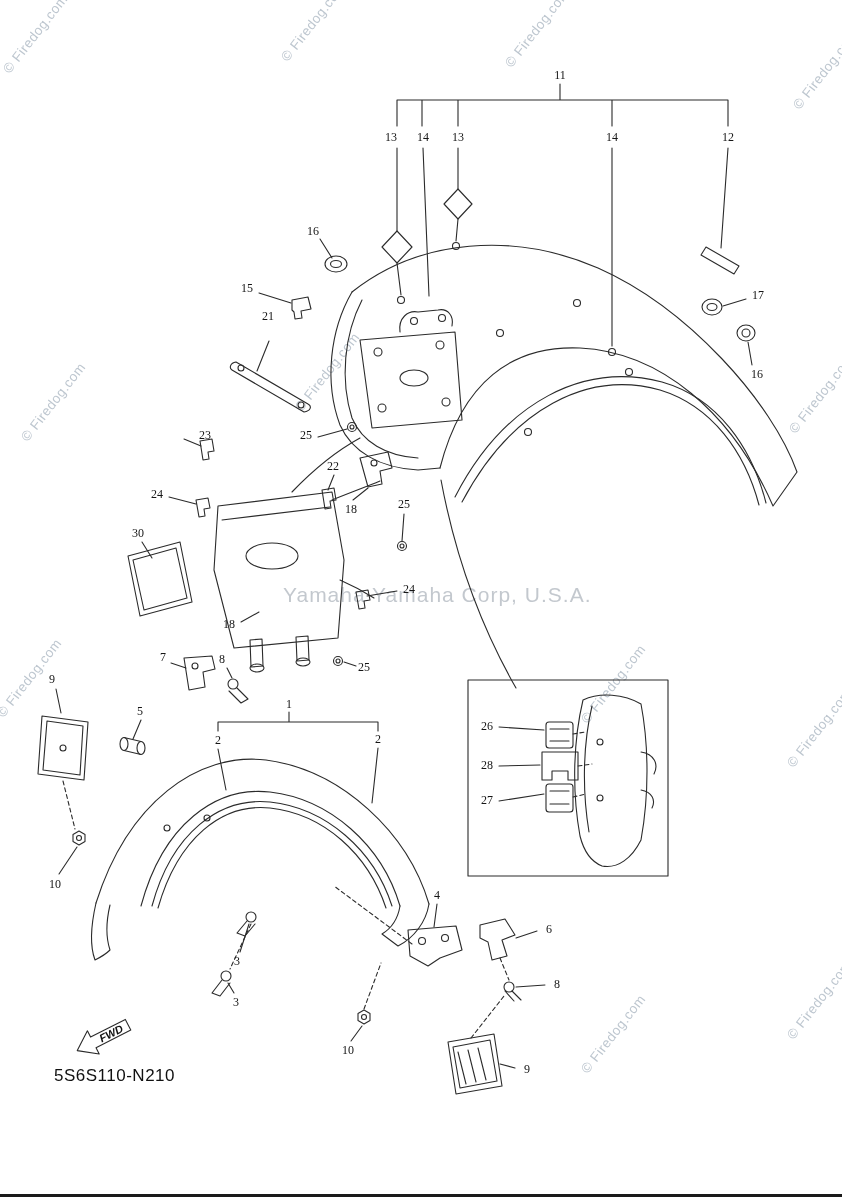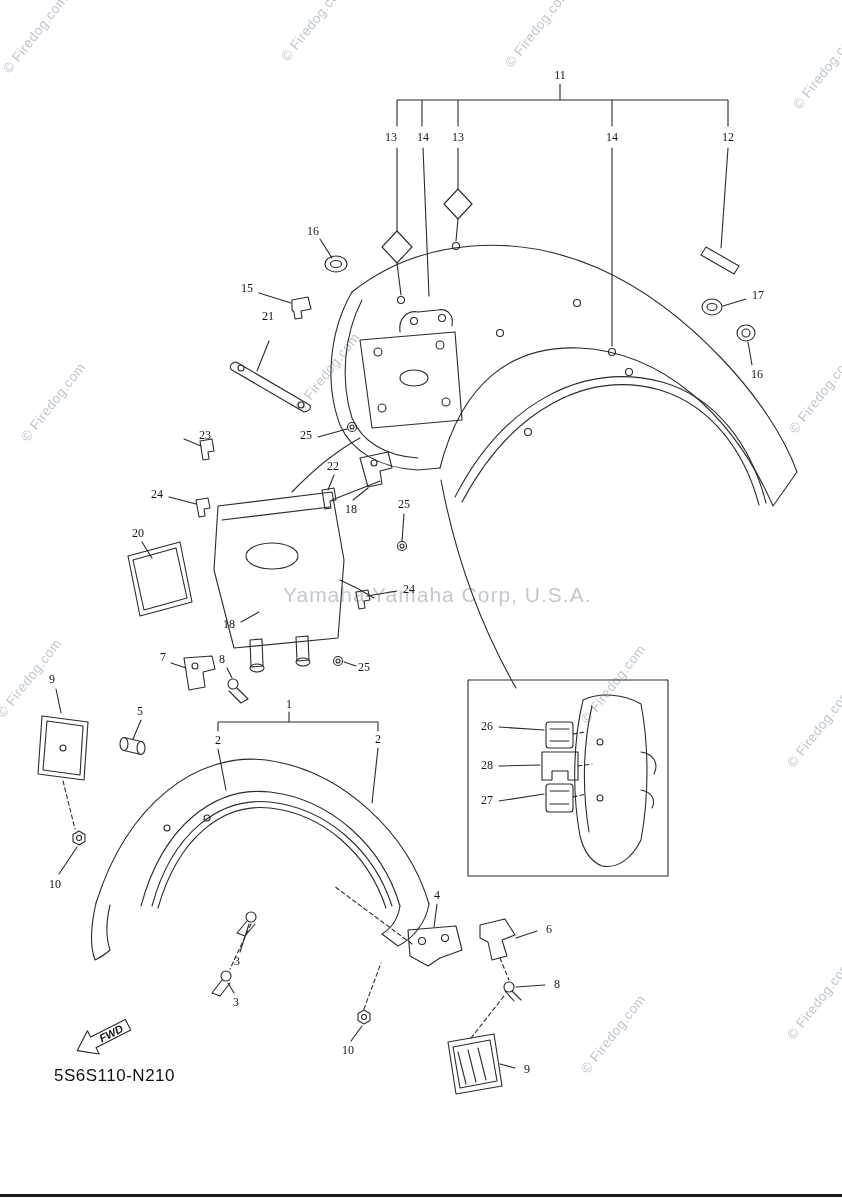--- a/index.html
+++ b/index.html
@@ -222,21 +222,21 @@
       <div class="callout" style="left: 306px; top: 435px;">25</div>
 
       <div class="callout" style="left: 333px; top: 466px;">22</div>
 
       <div class="callout" style="left: 157px; top: 494px;">24</div>
 
       <div class="callout" style="left: 404px; top: 504px;">25</div>
 
       <div class="callout" style="left: 351px; top: 509px;">18</div>
 
-      <div class="callout" style="left: 138px; top: 533px;">20</div>
+      <div class="callout" style="left: 138px; top: 533px;">30</div>
 
       <div class="callout" style="left: 409px; top: 589px;">24</div>
 
       <div class="callout" style="left: 229px; top: 624px;">18</div>
 
       <div class="callout" style="left: 163px; top: 657px;">7</div>
 
       <div class="callout" style="left: 222px; top: 659px;">8</div>
 
       <div class="callout" style="left: 364px; top: 667px;">25</div>

